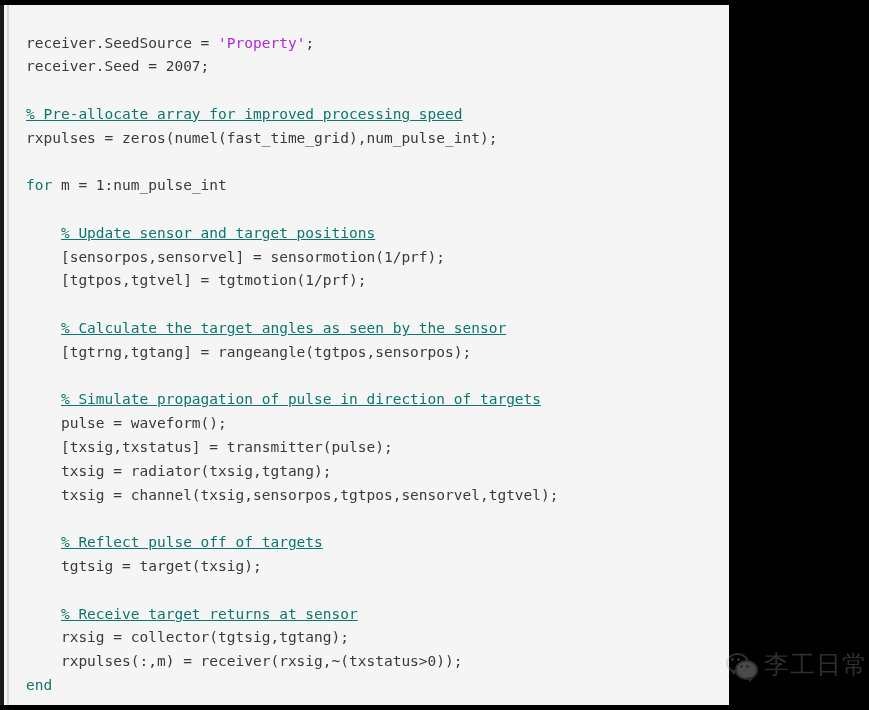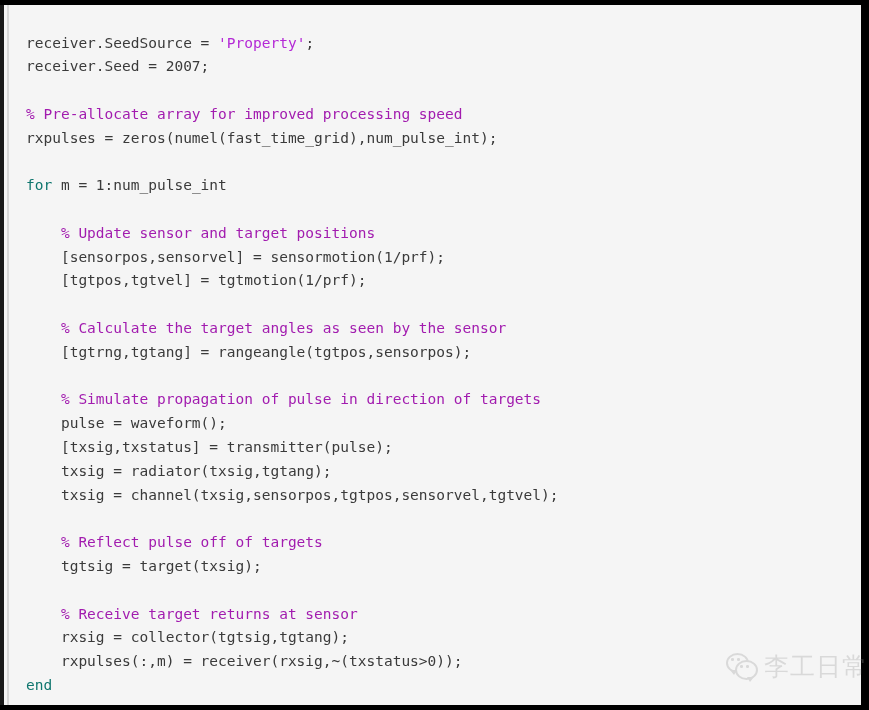--- a/index.html
+++ b/index.html
@@ -36,21 +36,21 @@
     width: 869px;
     height: 5px;
     background: #000000;
   }
 
   
   .code-card {
     position: absolute;
     left: 0;
     top: 5px;
-    width: 861px;
+    width: 729px;
     height: 700px;
     background: #f5f5f5;
     box-sizing: border-box;
     border-left: 4px solid #1a1a1a;
     overflow: hidden;
   }
   .code-card .inner-rule {
     position: absolute;
     left: 3px;
     top: 0;
@@ -72,21 +72,21 @@
   }
 
   .ln {
     display: block;
     height: 23.8px;
     white-space: pre;
   }
   .ln.blank { color: transparent; }
 
   .tok-plain   { color: #3a3a3a; }
-  .tok-comment { color: #a21caf; }
+  .tok-comment { color: #0f766e; text-decoration: underline; }
   .tok-keyword { color: #0f766e; }
   .tok-string  { color: #b429d6; }
 
   
   .watermark {
     position: absolute;
     left: 726px;
     top: 653px;
     display: flex;
     align-items: center;
@@ -137,21 +137,21 @@
     right: 2px;
     bottom: -4px;
     width: 0; height: 0;
     border-left: 3px solid transparent;
     border-right: 4px solid transparent;
     border-top: 5px solid #9a9a9a;
   }
   .wm-dot.f1 { left: 14px; top: 12px; }
   .wm-dot.f2 { left: 20px; top: 12px; }
   .wm-text {
-    font-family: Liberation Serif, serif;
+    font-family: Liberation Mono, monospace;
     font-size: 25px;
     color: #9a9a9a;
     letter-spacing: 1px;
     line-height: 1;
     white-space: nowrap;
   }
 </style>
 </head>
 <body>
 

